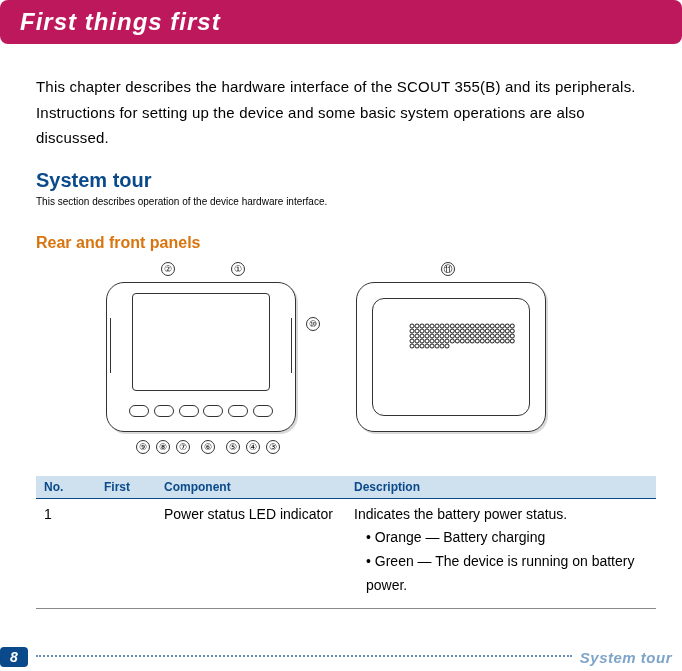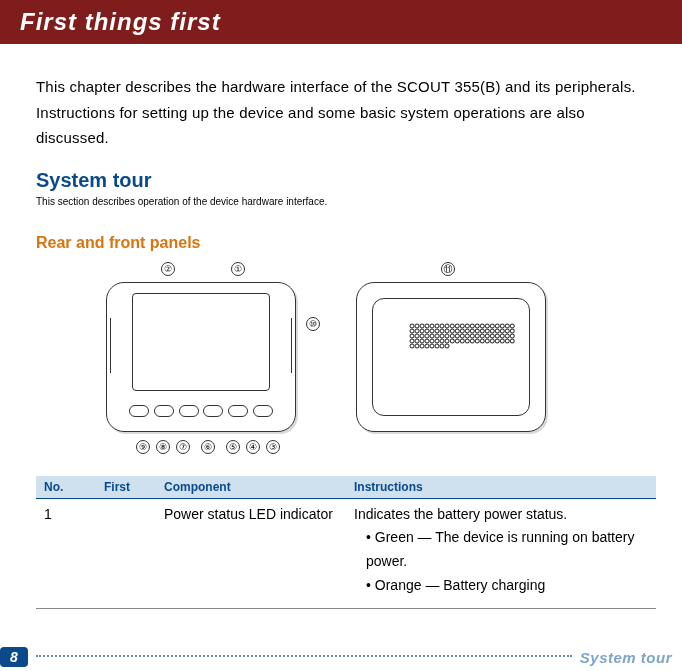--- a/index.html
+++ b/index.html
@@ -6,28 +6,29 @@
   body {
     width: 682px;
     height: 671px;
     font-family: "Arial Narrow", Arial, sans-serif;
     font-stretch: condensed;
     background: #fff;
     color: #000;
     position: relative;
   }
   .title-bar {
-    background: #7f1d1d;
+    background: #be185d;
     color: #fff;
     padding: 8px 20px;
     font-family: Arial, sans-serif;
     font-weight: 900;
     font-style: italic;
     font-size: 24px;
     letter-spacing: 1px;
+    border-radius: 8px;
   }
   .content {
     padding: 30px 26px 0 36px;
   }
   .intro {
     font-size: 15px;
     line-height: 1.7;
     letter-spacing: 0.2px;
   }
   .h-system {
@@ -196,32 +197,32 @@
         <div class="grill">∘∘∘∘∘∘∘∘∘∘∘∘∘∘∘∘∘∘∘∘∘∘∘∘∘∘∘∘∘∘∘∘∘∘∘∘∘∘∘∘∘∘∘∘∘∘∘∘∘∘∘∘∘∘∘∘∘∘∘∘∘∘∘∘∘∘∘∘∘∘∘∘∘∘∘∘∘∘∘∘∘∘∘∘∘∘∘∘∘∘∘∘</div>
       </div>
       <span class="c" style="top:-20px;left:85px">⑪</span>
     </div>
   </div>
 
   <div class="tbl-head">
     <div class="c-no">No.</div>
     <div class="c-icon">First</div>
     <div class="c-comp">Component</div>
-    <div class="c-desc">Instructions</div>
+    <div class="c-desc">Description</div>
   </div>
 
   <div class="tbl-row">
     <div class="c-no">1</div>
     <div class="c-icon"></div>
     <div class="c-comp">Power status LED indicator</div>
     <div class="c-desc">
       <span>Indicates the battery power status.</span>
       <ul>
+        <li>Orange — Battery charging</li>
         <li>Green — The device is running on battery power.</li>
-        <li>Orange — Battery charging</li>
       </ul>
     </div>
   </div>
 
 </div>
 
 <div class="footer">
   <span class="pg">8</span>
   <span class="dots"></span>
   <span class="ft">System tour</span>

